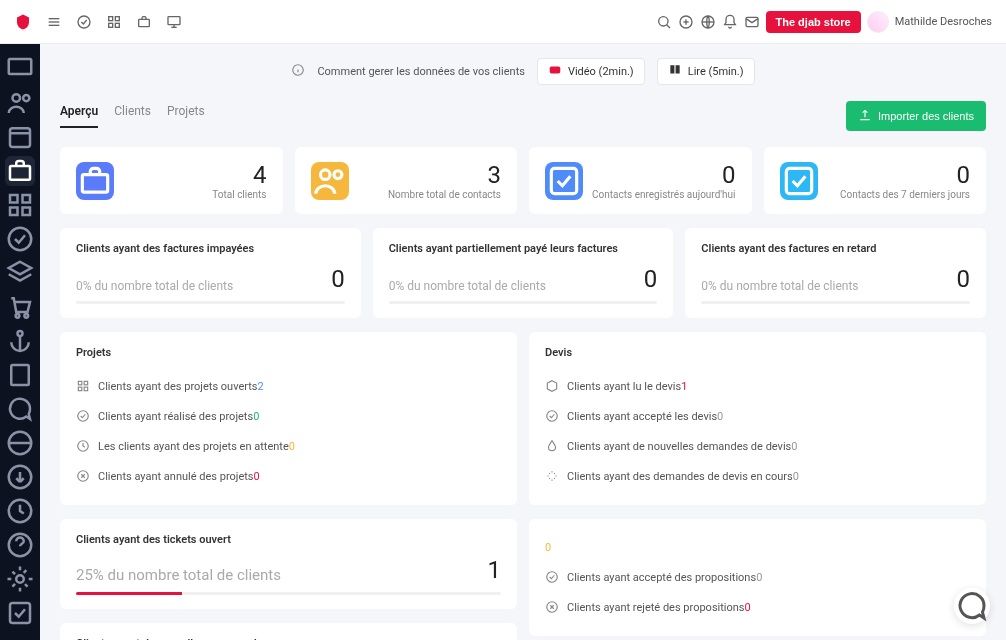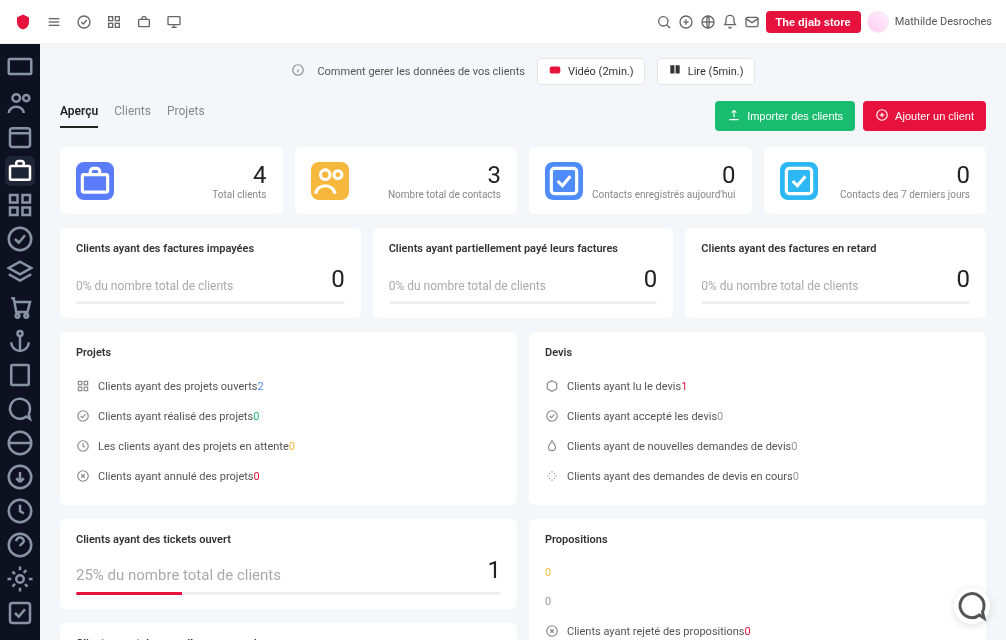--- a/index.html
+++ b/index.html
@@ -292,28 +292,20 @@
         <div class="tab">Clients</div>
         <div class="tab">Projets</div>
       </div>
       <div class="actions">
         <button class="btn btn-green">
           <span class="sm-svg"><svg viewBox="0 0 24 24" stroke="currentColor" fill="none" stroke-width="2">
                 <path d="M12 16V4m0 0l-4 4m4-4l4 4M4 20h16"></path>
               </svg></span>
           <span>Importer des clients</span>
         </button>
-        <button class="btn btn-red">
-          <span class="sm-svg"><svg viewBox="0 0 24 24" stroke="currentColor" fill="none" stroke-width="2">
-                <circle cx="12" cy="12" r="9"></circle>
-                <line x1="12" y1="8" x2="12" y2="16"></line>
-                <line x1="8" y1="12" x2="16" y2="12"></line>
-              </svg></span>
-          <span>Ajouter un client</span>
-        </button>
       </div>
     </div>
 
     <div class="stats-row">
       <div class="stat-card">
         <div class="stat-icon blue">
             <svg viewBox="0 0 24 24" stroke="#fff" fill="none" stroke-width="2" width="18" height="18">
               <rect x="4" y="8" width="16" height="11" rx="1"></rect>
               <path d="M9 8V6a2 2 0 012-2h2a2 2 0 012 2v2"></path>
             </svg>
@@ -503,25 +495,33 @@
                   <svg viewBox="0 0 24 24" stroke="currentColor" fill="none" stroke-width="2">
                     <path d="M12 4v2m0 12v2m8-8h-2M6 12H4m12.95-4.95l-1.4 1.4M8.45 15.55l-1.4 1.4m0-10l1.4 1.4m7.1 7.1l1.4 1.4"></path>
                   </svg>
                 </span>
                 <span>Clients ayant des demandes de devis en cours</span>
               </div>
               <span class="row-val val-gray">0</span>
             </div>
         </div>
         <div class="panel">
-          <div class="panel-title">Propositions</div>
           <div class="panel-row">
               <span class="row-val val-amber">0</span>
             </div>
           <div class="panel-row">
+              <div class="panel-row-left">
+                <span class="row-icon sm-svg">
+                  <svg viewBox="0 0 24 24" stroke="currentColor" fill="none" stroke-width="2">
+                    <circle cx="12" cy="12" r="9"></circle>
+                    <path d="M8 12l3 3 5-6"></path>
+                  </svg>
+                </span>
+                <span>Clients ayant accepté des propositions</span>
+              </div>
               <span class="row-val val-gray">0</span>
             </div>
           <div class="panel-row">
               <div class="panel-row-left">
                 <span class="row-icon sm-svg">
                   <svg viewBox="0 0 24 24" stroke="currentColor" fill="none" stroke-width="2">
                     <circle cx="12" cy="12" r="9"></circle>
                     <path d="M9 9l6 6M15 9l-6 6"></path>
                   </svg>
                 </span>

